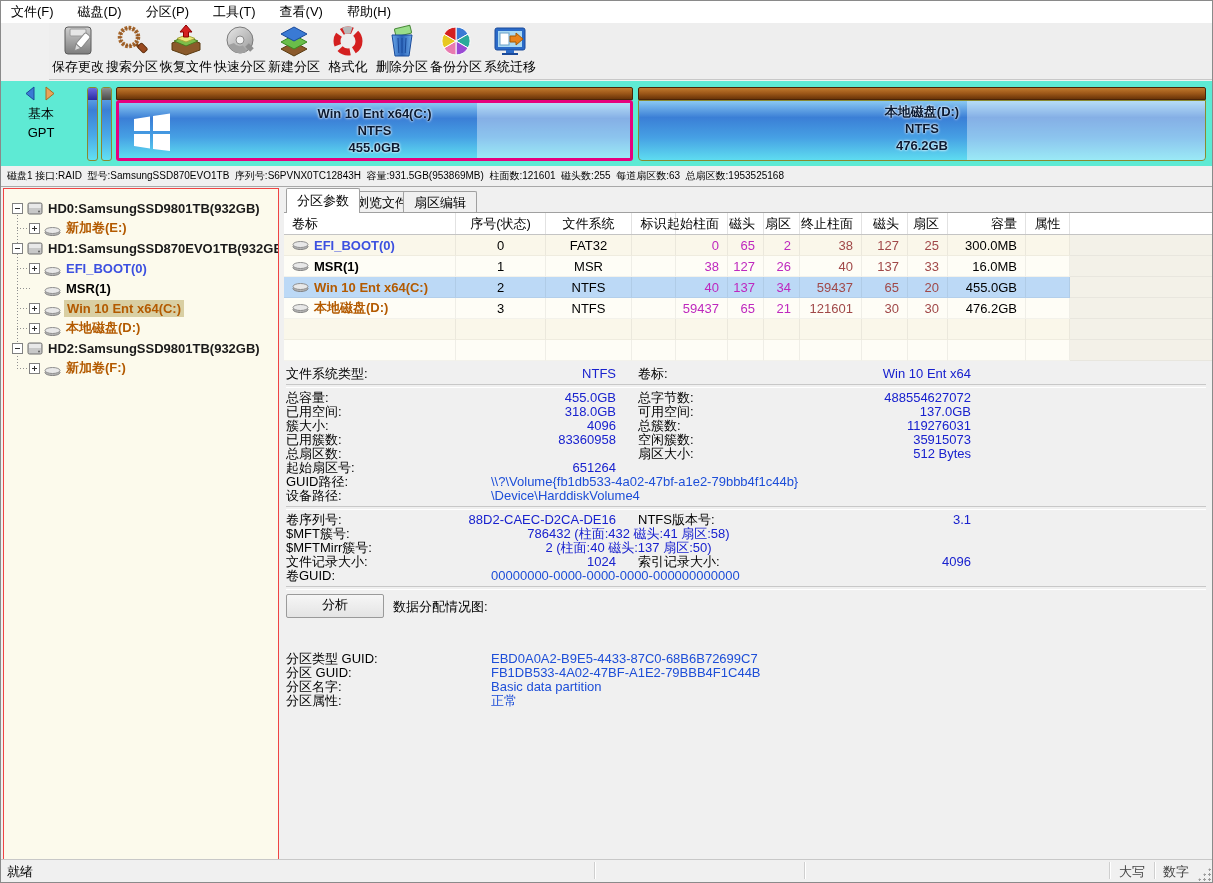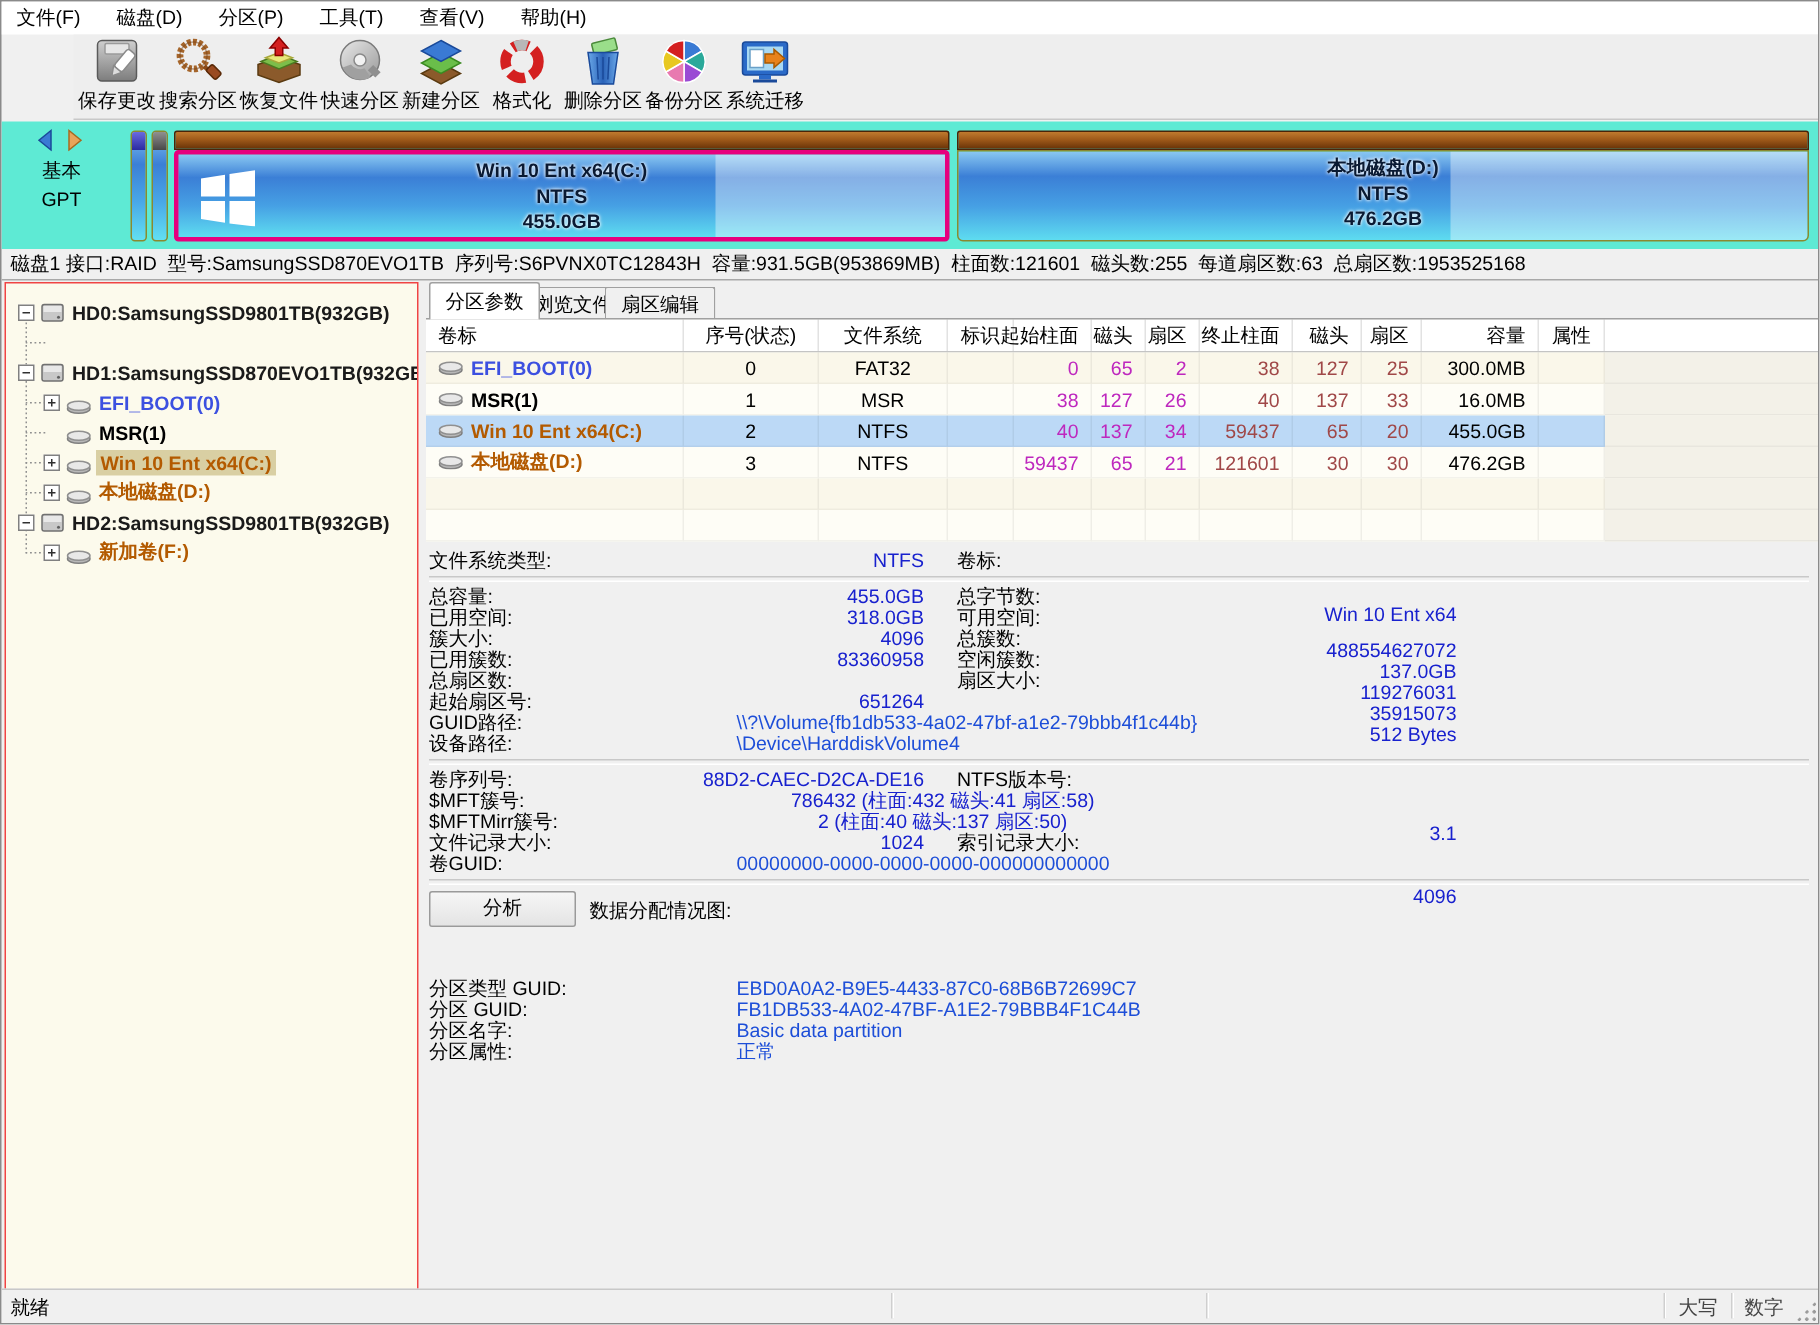--- a/index.html
+++ b/index.html
@@ -30,21 +30,21 @@
   .pbody{position:absolute;left:0;top:13px;width:100%;height:61px;box-sizing:border-box;
          background:linear-gradient(180deg,#8AC8F2 0%,#3B7FD6 28%,#46A0E4 62%,#5EDCF0 100%);
          border:1px solid #8a8a30;border-radius:0 0 4px 4px;overflow:hidden;}
   .pbody.selected{border:3px solid #E6007E;border-radius:3px;}
   .freepart{position:absolute;right:0;top:0;height:100%;background:rgba(255,255,255,0.38);}
   .ptext{position:absolute;left:0;width:100%;text-align:center;font-weight:bold;color:#0a1a33;
          text-shadow:0 0 3px rgba(255,255,255,.9),0 0 2px rgba(255,255,255,.9);line-height:17px;}
   .pt1{top:2px;} .pt2{top:19px;} .pt3{top:36px;}
   #winlogo{position:absolute;left:14px;top:10px;width:38px;height:38px;}
   
-  #diskinfo{position:absolute;left:6px;top:166px;height:18px;line-height:18px;white-space:pre;font-size:13px;}
+  #diskinfo{position:absolute;left:6px;top:166px;height:18px;line-height:18px;white-space:pre;font-size:10px;}
   #diskinfo-sep{position:absolute;left:0;top:185px;width:100%;height:1px;background:#a8a8a8;}
   
   #treepanel{position:absolute;left:2px;top:187px;width:276px;height:673px;background:#FCFAEC;
              border:1px solid #ef4444;box-sizing:border-box;overflow:hidden;}
   .ti{position:absolute;left:0;height:20px;width:100%;display:flex;align-items:center;cursor:default;}
   .expbox{position:absolute;width:9px;height:9px;background:#fff;border:1px solid #808080;box-sizing:content-box;}
   .expbox::before{content:"";position:absolute;left:2px;top:4px;width:5px;height:1px;background:#303030;}
   .expbox.plus::after{content:"";position:absolute;left:4px;top:2px;width:1px;height:5px;background:#303030;}
   .tico{position:absolute;}
   .tl{position:absolute;white-space:nowrap;font-weight:bold;}
@@ -74,21 +74,21 @@
   .thead>.fill{background:#fff;border-right:none;}
   .volcell{gap:5px;font-weight:bold;}
   .vol-blue{color:#3C50E0;} .vol-orange{color:#B35A00;} .vol-black{color:#000;}
   .mag{color:#BE28BE;} .dred{color:#A04848;}
   
   #details{position:absolute;left:285px;top:362px;width:926px;height:498px;font-size:13px;}
   .dr{position:absolute;height:14px;line-height:14px;white-space:nowrap;}
   .dlab{position:absolute;left:0;color:#000;}
   .dv1{position:absolute;left:0;width:330px;text-align:right;color:#1821CE;}
   .dl2{position:absolute;left:352px;color:#000;}
-  .dv2{position:absolute;left:352px;width:333px;text-align:right;color:#1821CE;margin-top:36px;}
+  .dv2{position:absolute;left:352px;width:333px;text-align:right;color:#1821CE;}
   .dvp{position:absolute;left:205px;color:#1d4ed8;text-align:right;}
   .dvm{position:absolute;left:120px;width:445px;text-align:center;color:#1821CE;}
   .sepline{position:absolute;left:0;width:920px;height:2px;border-top:1px solid #c8c8c8;border-bottom:1px solid #ffffff;}
   #analyzebtn{position:absolute;left:0;top:231px;width:96px;height:22px;background:linear-gradient(#f6f6f6,#e4e4e4);
       border:1px solid #9a9a9a;border-radius:2px;text-align:center;line-height:20px;cursor:default;}
   #allocmap{position:absolute;left:107px;top:235px;}
   
   #statusbar{position:absolute;left:0;bottom:0;width:100%;height:22px;background:#F0F0F0;border-top:1px solid #c8c8c8;}
   #sb-ready{position:absolute;left:6px;top:3px;}
   .sbsep{position:absolute;top:2px;width:1px;height:17px;background:#cfcfcf;border-right:1px solid #ffffff;}
@@ -278,20 +278,28 @@
     <div class="doth" style="left:13px;top:179px;width:14px;"></div>
 
     <div class="ti" style="top:9px;">
       <span class="expbox" style="left:8px;"></span>
       <span class="tico" style="left:23px;top:4px;"><svg width="16" height="13">
             <rect x="1" y="1" width="14" height="11" rx="1.5" fill="#c8c8c8" stroke="#707070"></rect>
             <rect x="2" y="2" width="12" height="4" fill="#e8e8e8"></rect>
             <circle cx="12" cy="9.5" r="1" fill="#606060"></circle>
           </svg></span>
       <span class="tl plain" style="left:44px;">HD0:SamsungSSD9801TB(932GB)</span>
+    </div>
+    <div class="ti" style="top:29px;">
+      <span class="expbox plus" style="left:25px;"></span>
+      <span class="tico" style="left:40px;top:6px;"><svg width="17" height="10">
+            <ellipse cx="8.5" cy="6.5" rx="7.5" ry="3" fill="#b8b8b8" stroke="#808080"></ellipse>
+            <ellipse cx="8.5" cy="4.5" rx="7.5" ry="3" fill="#e8e8e8" stroke="#909090"></ellipse>
+          </svg></span>
+      <span class="tl orange" style="left:62px;">新加卷(E:)</span>
     </div>
     <div class="ti" style="top:49px;">
       <span class="expbox" style="left:8px;"></span>
       <span class="tico" style="left:23px;top:4px;"><svg width="16" height="13">
             <rect x="1" y="1" width="14" height="11" rx="1.5" fill="#c8c8c8" stroke="#707070"></rect>
             <rect x="2" y="2" width="12" height="4" fill="#e8e8e8"></rect>
             <circle cx="12" cy="9.5" r="1" fill="#606060"></circle>
           </svg></span>
       <span class="tl plain" style="left:44px;">HD1:SamsungSSD870EVO1TB(932GB)</span>
     </div>

